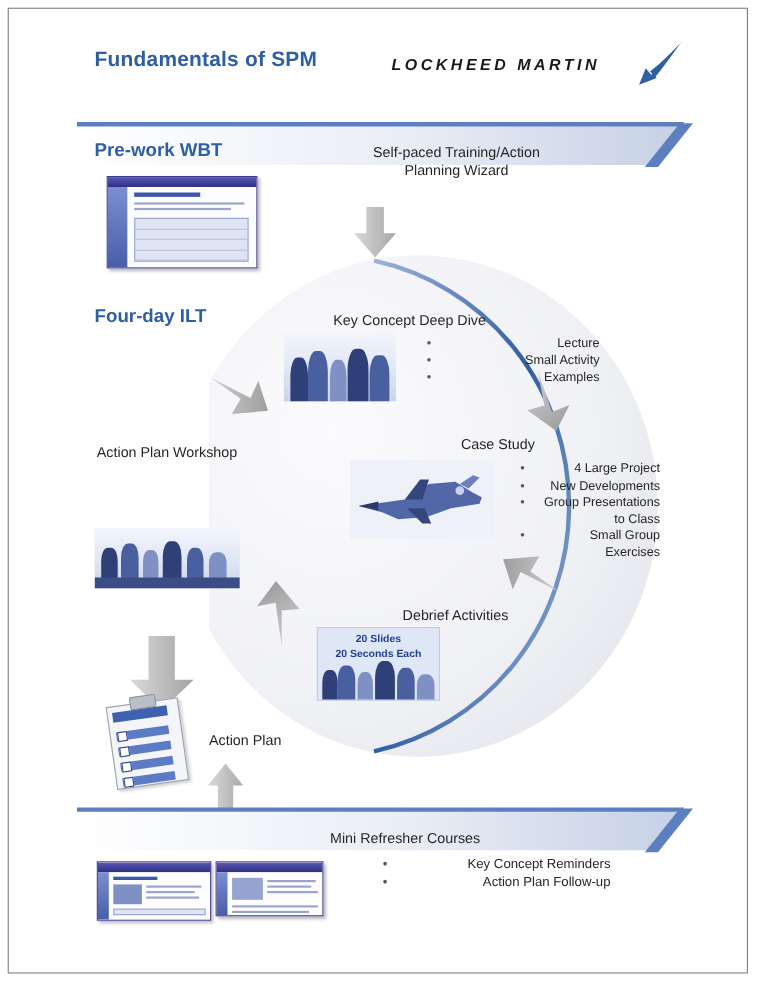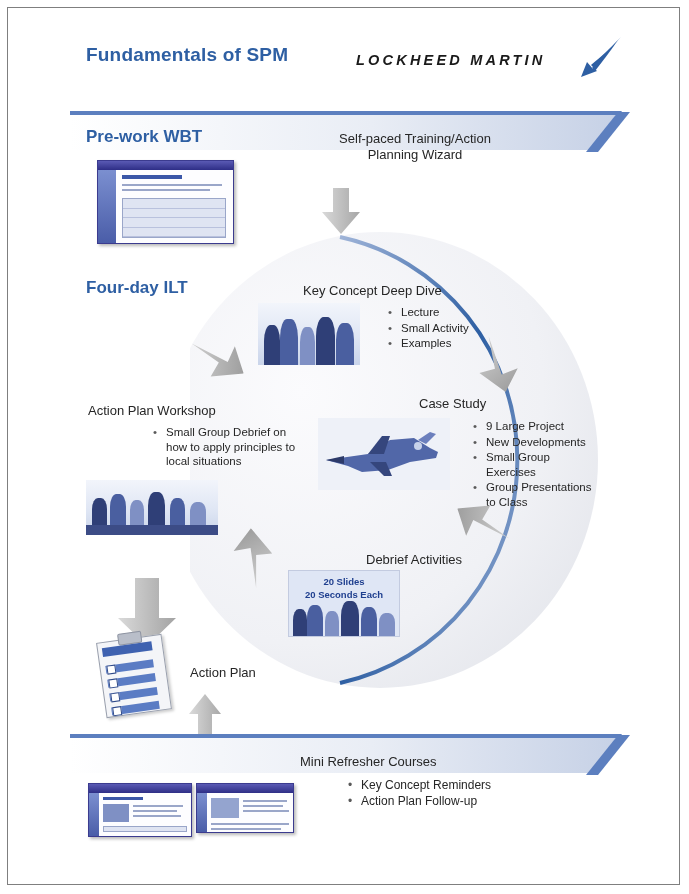--- a/index.html
+++ b/index.html
@@ -105,20 +105,21 @@
     line-height: 14.5px;
   }
   .bullets ul {
     margin: 0;
     padding-left: 16px;
     list-style: none;
   }
   .bullets li {
     position: relative;
     margin: 0 0 1px 0;
+    text-align: right;
   }
   .bullets li:before {
     content: "\2022";
     position: absolute;
     left: -13px;
     top: 0;
     color: #595959;
   }
 
   
@@ -382,24 +383,24 @@
             <stop offset="1" stop-color="#9c9c9c"></stop>
           </linearGradient>
         </defs>
       <polygon points="4,0 26,34 40,24 34,50 4,38 18,30" fill="url(#ga2)"></polygon>
     </svg>
   </div>
 
   <div class="lbl big" style="left:407px; top:396px; width:160px;margin-left:12px;">Case Study</div>
   <div class="bullets" style="left:470px; top:419px; width:130px;">
     <ul>
-      <li>9 Large Project</li>
+      <li>4 Large Project</li>
       <li>New Developments</li>
+      <li>Group Presentations to Class</li>
       <li>Small Group Exercises</li>
-      <li>Group Presentations to Class</li>
     </ul>
   </div>
 
   <div class="jet" style="left:318px; top:418px; width:132px; height:72px;">
     <svg viewBox="0 0 132 72" width="132" height="72">
       <rect x="0" y="0" width="132" height="72" fill="#eef1f8"></rect>
       <path d="M8 42 L50 36 L72 22 L96 20 L112 30 L120 34 L118 40 L92 44 L70 52 L44 54 L30 48 Z" fill="#5167a8"></path>
       <path d="M50 36 L64 18 L72 18 L66 36 Z" fill="#35467d"></path>
       <path d="M52 44 L66 58 L74 58 L68 44 Z" fill="#35467d"></path>
       <path d="M100 22 L112 14 L118 16 L108 26 Z" fill="#6b7fbd"></path>
@@ -440,25 +441,20 @@
           <linearGradient id="ga4" x1="0" y1="0" x2="1" y2="1">
         <stop offset="0" stop-color="#cfcfcf"></stop>
             <stop offset="1" stop-color="#9a9a9a"></stop>
           </linearGradient>
         </defs>
       <polygon points="4,0 26,34 40,24 34,52 4,38 18,30" fill="url(#ga4)"></polygon>
     </svg>
   </div>
 
   <div class="lbl big" style="left:88px; top:403px; width:180px;">Action Plan Workshop</div>
-  <div class="bullets" style="left:150px; top:425px; width:150px;">
-    <ul>
-      <li>Small Group Debrief on how to apply principles to local situations</li>
-    </ul>
-  </div>
 
   <div class="photo" style="left:86px; top:480px; width:132px; height:55px;">
     <div class="sky"></div>
     <div class="silh dark" style="left:6px; top:18px; width:15px; height:28px;"></div>
     <div class="silh" style="left:24px; top:14px; width:16px; height:32px;"></div>
     <div class="silh light" style="left:44px; top:20px; width:14px; height:26px;"></div>
     <div class="silh dark" style="left:62px; top:12px; width:17px; height:34px;"></div>
     <div class="silh" style="left:84px; top:18px; width:15px; height:28px;"></div>
     <div class="silh light" style="left:104px; top:22px; width:16px; height:24px;"></div>
     <div style="position:absolute; left:0; bottom:0; width:100%; height:10px; background:#3c4c86;"></div>

